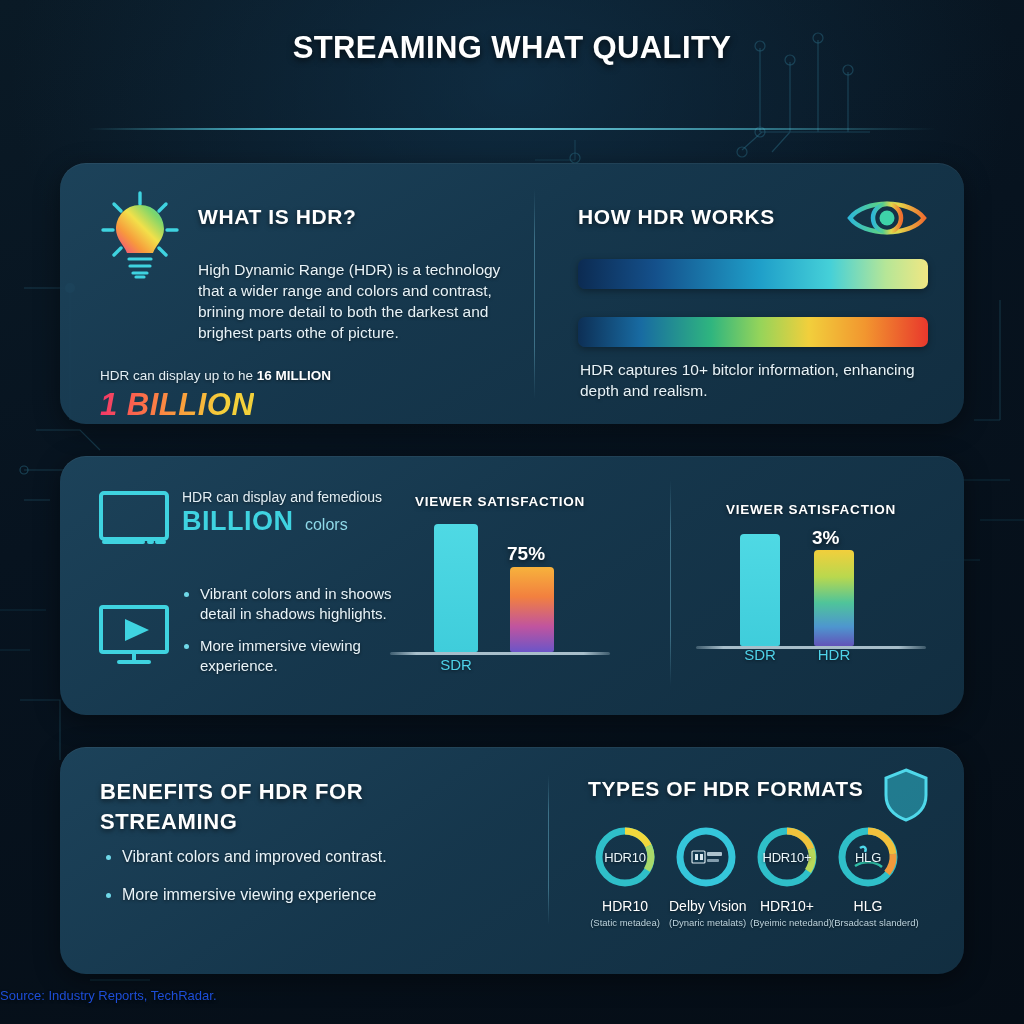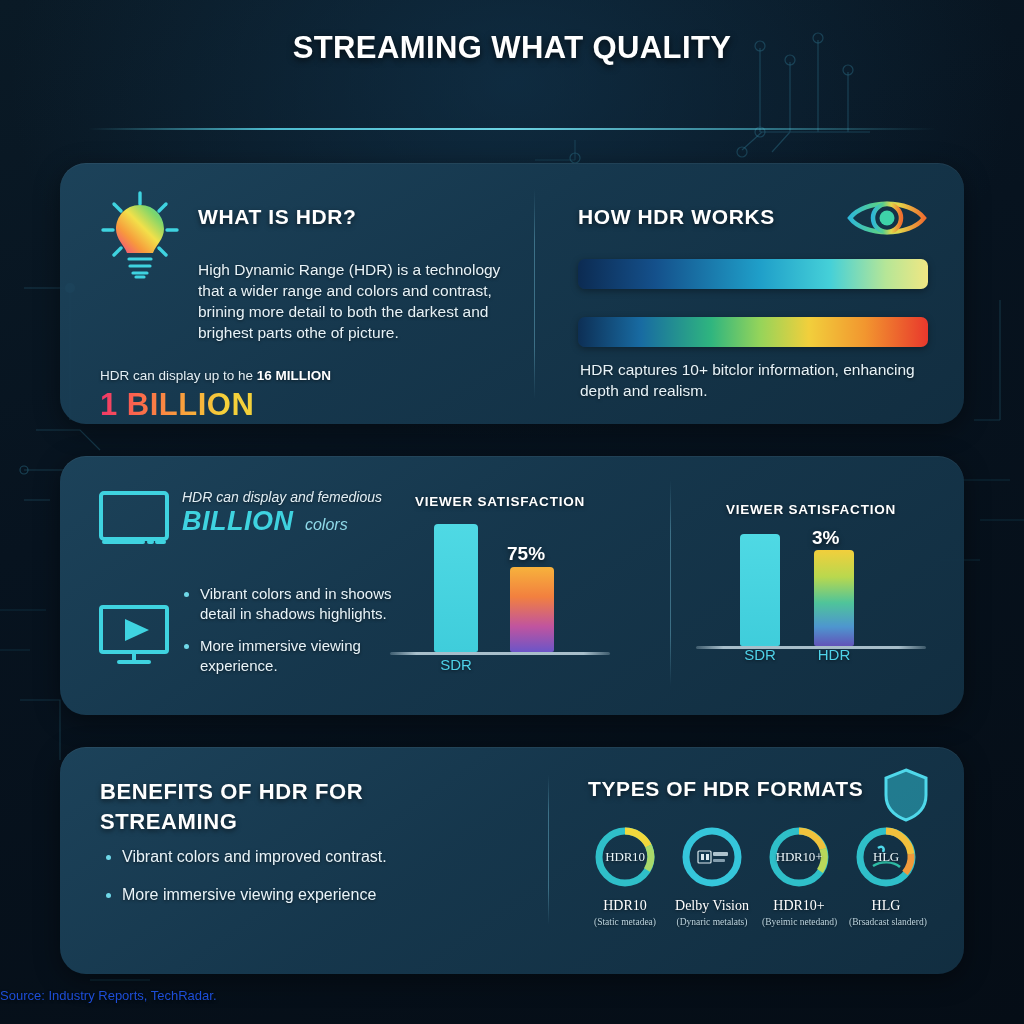--- a/index.html
+++ b/index.html
@@ -111,21 +111,21 @@
   .bar-value {
     position: absolute; color: #ffffff; font-size: 19px; font-weight: bold;
     text-shadow: 0 2px 5px rgba(0,0,0,0.6); white-space: nowrap;
   }
   .axis-label {
     position: absolute; color: #4fd2e8; font-size: 15px;
     text-shadow: 0 1px 3px rgba(0,0,0,0.5); white-space: nowrap; text-align: center;
   }
 
   
-  .formats { position: absolute; display: flex; gap: 13px; font-family: Liberation Serif, serif; }
+  .formats { position: absolute; display: flex; gap: 7px; }
   .format-item { width: 74px; text-align: center; }
   .ring { width: 62px; height: 62px; margin: 0 auto 10px auto; position: relative; }
   .ring-label {
     position: absolute; inset: 0; display: flex; align-items: center; justify-content: center;
     color: #eaf6fa; font-size: 13px; letter-spacing: -0.2px;
     text-shadow: 0 1px 3px rgba(0,0,0,0.6);
   }
   .fmt-name {
     color: #ffffff; font-size: 14px; margin-bottom: 3px;
     text-shadow: 0 1px 3px rgba(0,0,0,0.5); white-space: nowrap;
@@ -215,21 +215,21 @@
   </svg>
 
   <div class="h2" style="position:absolute;left:138px;top:42px;">WHAT IS HDR?</div>
 
   <div class="body-text" style="position:absolute;left:138px;top:96px;width:322px;">High Dynamic Range (HDR) is a technology that a wider range and colors and contrast, brining more detail to both the darkest and brighest parts othe of picture.</div>
 
   <div style="position:absolute;left:40px;top:196px;margin-top:8px;">
     <div class="small-text">
       <span>HDR can display up to he </span><span style="font-weight:bold;color:#ffffff;">16 MILLION</span>
     </div>
-    <div class="grad-billion" style="margin-top:2px;">1 BILLION</div>
+    <div class="grad-billion" style="margin-top:2px;font-style:italic;">1 BILLION</div>
   </div>
 
   <div class="h2" style="position:absolute;left:518px;top:42px;">HOW HDR WORKS</div>
 
   <svg style="position:absolute;left:786px;top:30px;" width="82" height="50" viewBox="0 0 82 50">
     <defs>
       <linearGradient id="eyeGrad" x1="0" y1="0" x2="1" y2="0">
         <stop offset="0%" stop-color="#2fb8d8"></stop>
         <stop offset="35%" stop-color="#55cf8e"></stop>
         <stop offset="65%" stop-color="#e2d84a"></stop>
@@ -250,21 +250,21 @@
 <div class="panel" id="panel-2">
   <div class="vdiv" style="left:610px; top:24px; height:206px;"></div>
 
   <svg style="position:absolute;left:38px;top:34px;" width="72" height="56" viewBox="0 0 72 56">
     <rect x="3" y="3" width="66" height="46" rx="3" fill="none" stroke="#3fd3e0" stroke-width="4"></rect>
     <line x1="6" y1="52" x2="45" y2="52" stroke="#3fd3e0" stroke-width="4" stroke-linecap="round"></line>
     <line x1="51" y1="52" x2="54" y2="52" stroke="#3fd3e0" stroke-width="4" stroke-linecap="round"></line>
     <line x1="59" y1="52" x2="66" y2="52" stroke="#3fd3e0" stroke-width="4" stroke-linecap="round"></line>
   </svg>
 
-  <div style="position:absolute;left:122px;top:32px;font-style:italic;">
+  <div style="position:absolute;left:122px;top:32px;">
     <div class="small-text" style="font-size:14px;">HDR can display and femedious</div>
     <div style="margin-top:0;">
       <span style="color:#3fd3e0;font-size:27px;font-weight:bold;letter-spacing:0.5px;">BILLION</span>
       <span style="color:#8fd9e8;font-size:16px;margin-left:7px;">colors</span>
     </div>
   </div>
 
   <svg style="position:absolute;left:38px;top:148px;" width="74" height="64" viewBox="0 0 74 64">
     <rect x="3" y="3" width="66" height="45" rx="2" fill="none" stroke="#3fd3e0" stroke-width="4"></rect>
     <polygon points="27,15 51,26 27,37" fill="#3fd3e0"></polygon>

